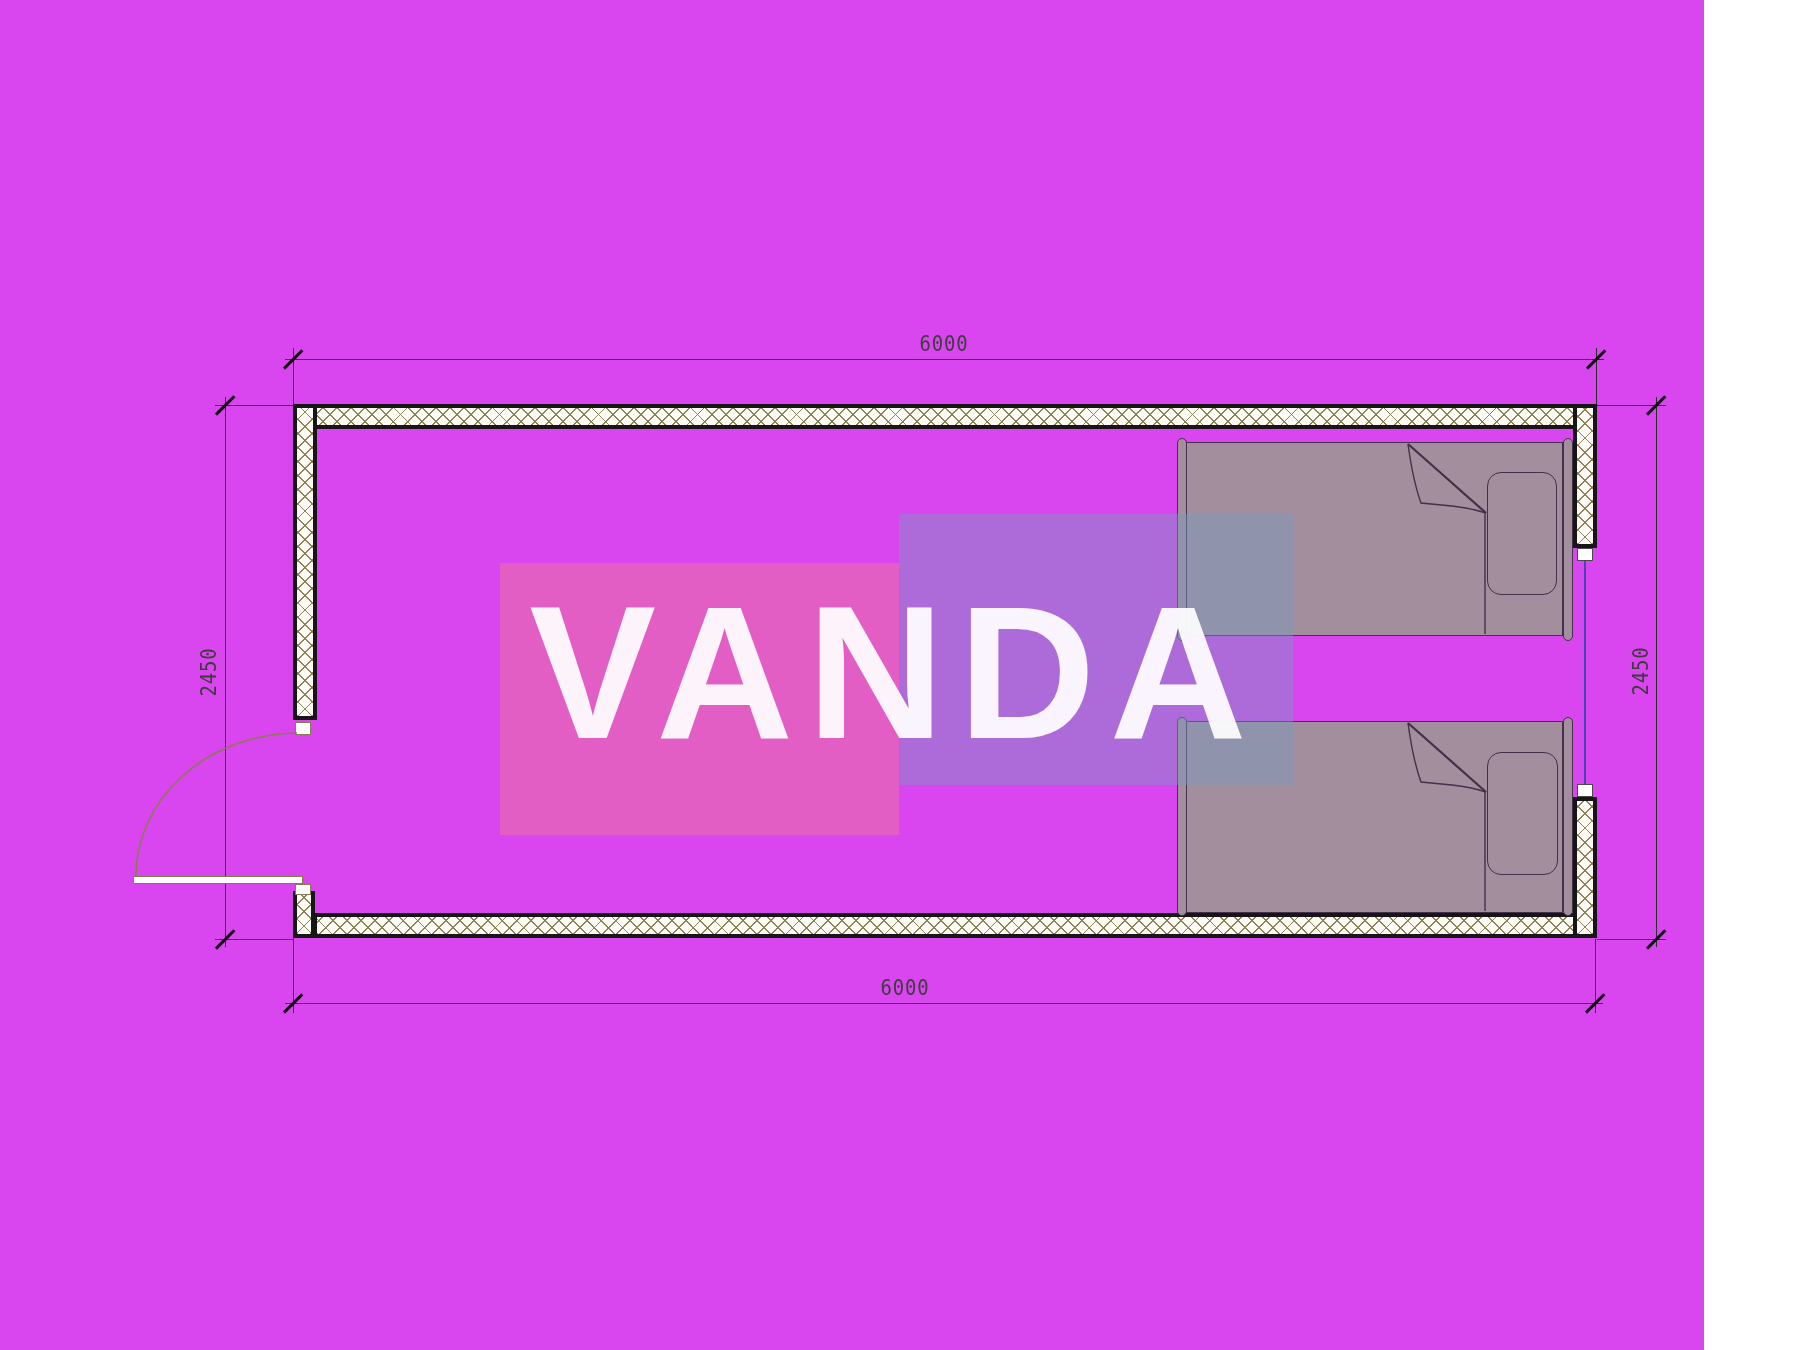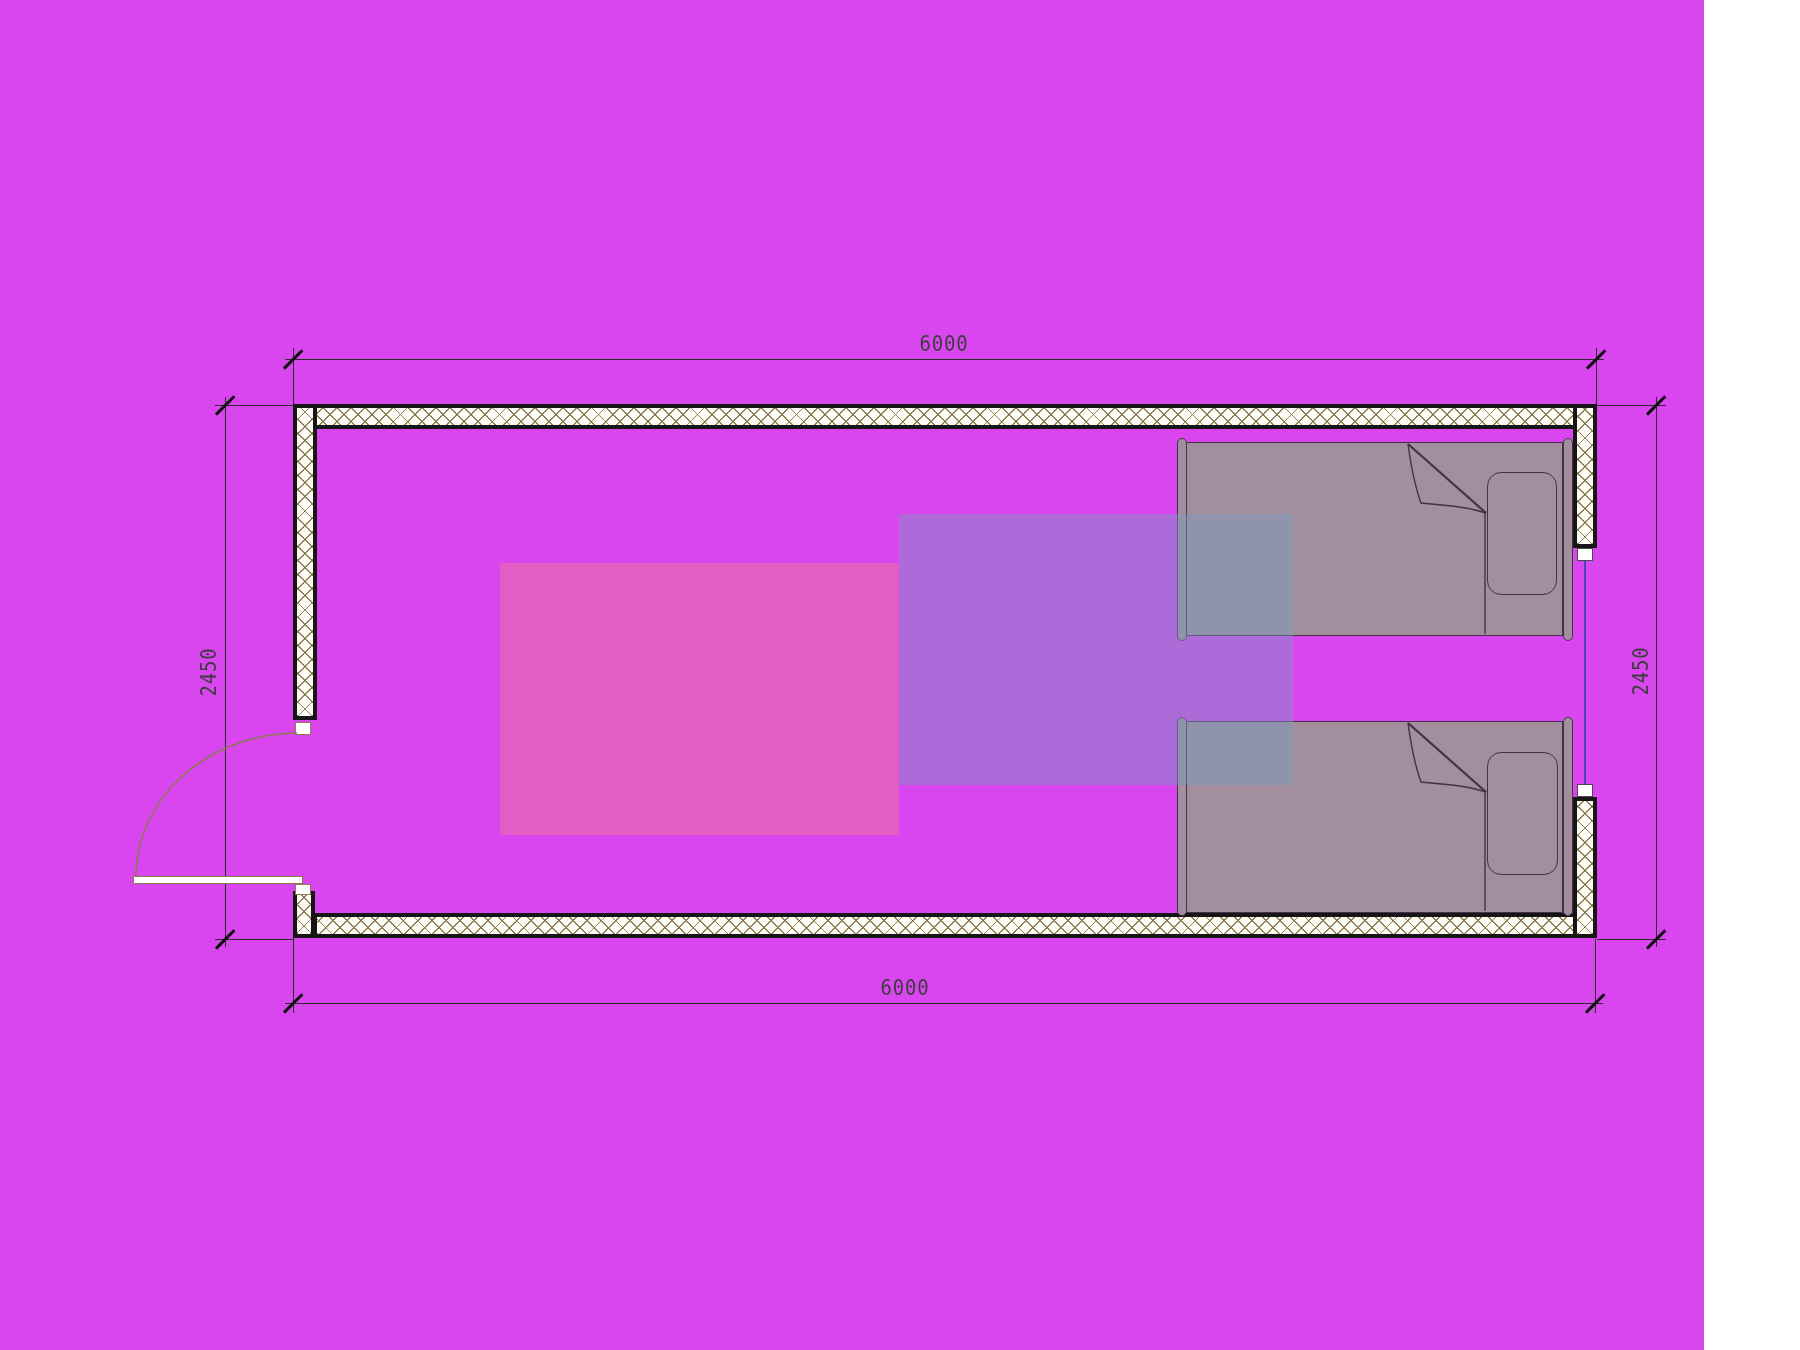--- a/index.html
+++ b/index.html
@@ -116,14 +116,15 @@
     <path d="M 1408 444 Q 1413 481 1421 503 L 1452 506 Q 1471 508 1486 513" fill="none" stroke="#43304a" stroke-width="1.4"></path>
     <path d="M 1485 513 L 1485 634" fill="none" stroke="#43304a" stroke-width="1.4"></path>
 
     <path d="M 1408 723 L 1486 792" fill="none" stroke="#43304a" stroke-width="2.2"></path>
     <path d="M 1408 723 Q 1413 760 1421 782 L 1452 785 Q 1471 787 1486 792" fill="none" stroke="#43304a" stroke-width="1.4"></path>
     <path d="M 1485 792 L 1485 911" fill="none" stroke="#43304a" stroke-width="1.4"></path>
   </svg>
 
   <div class="wm-pink"></div>
   <div class="wm-blue"></div>
+  <div class="wm-text">VANDA</div>
 
 </div>
 
 </body></html>

